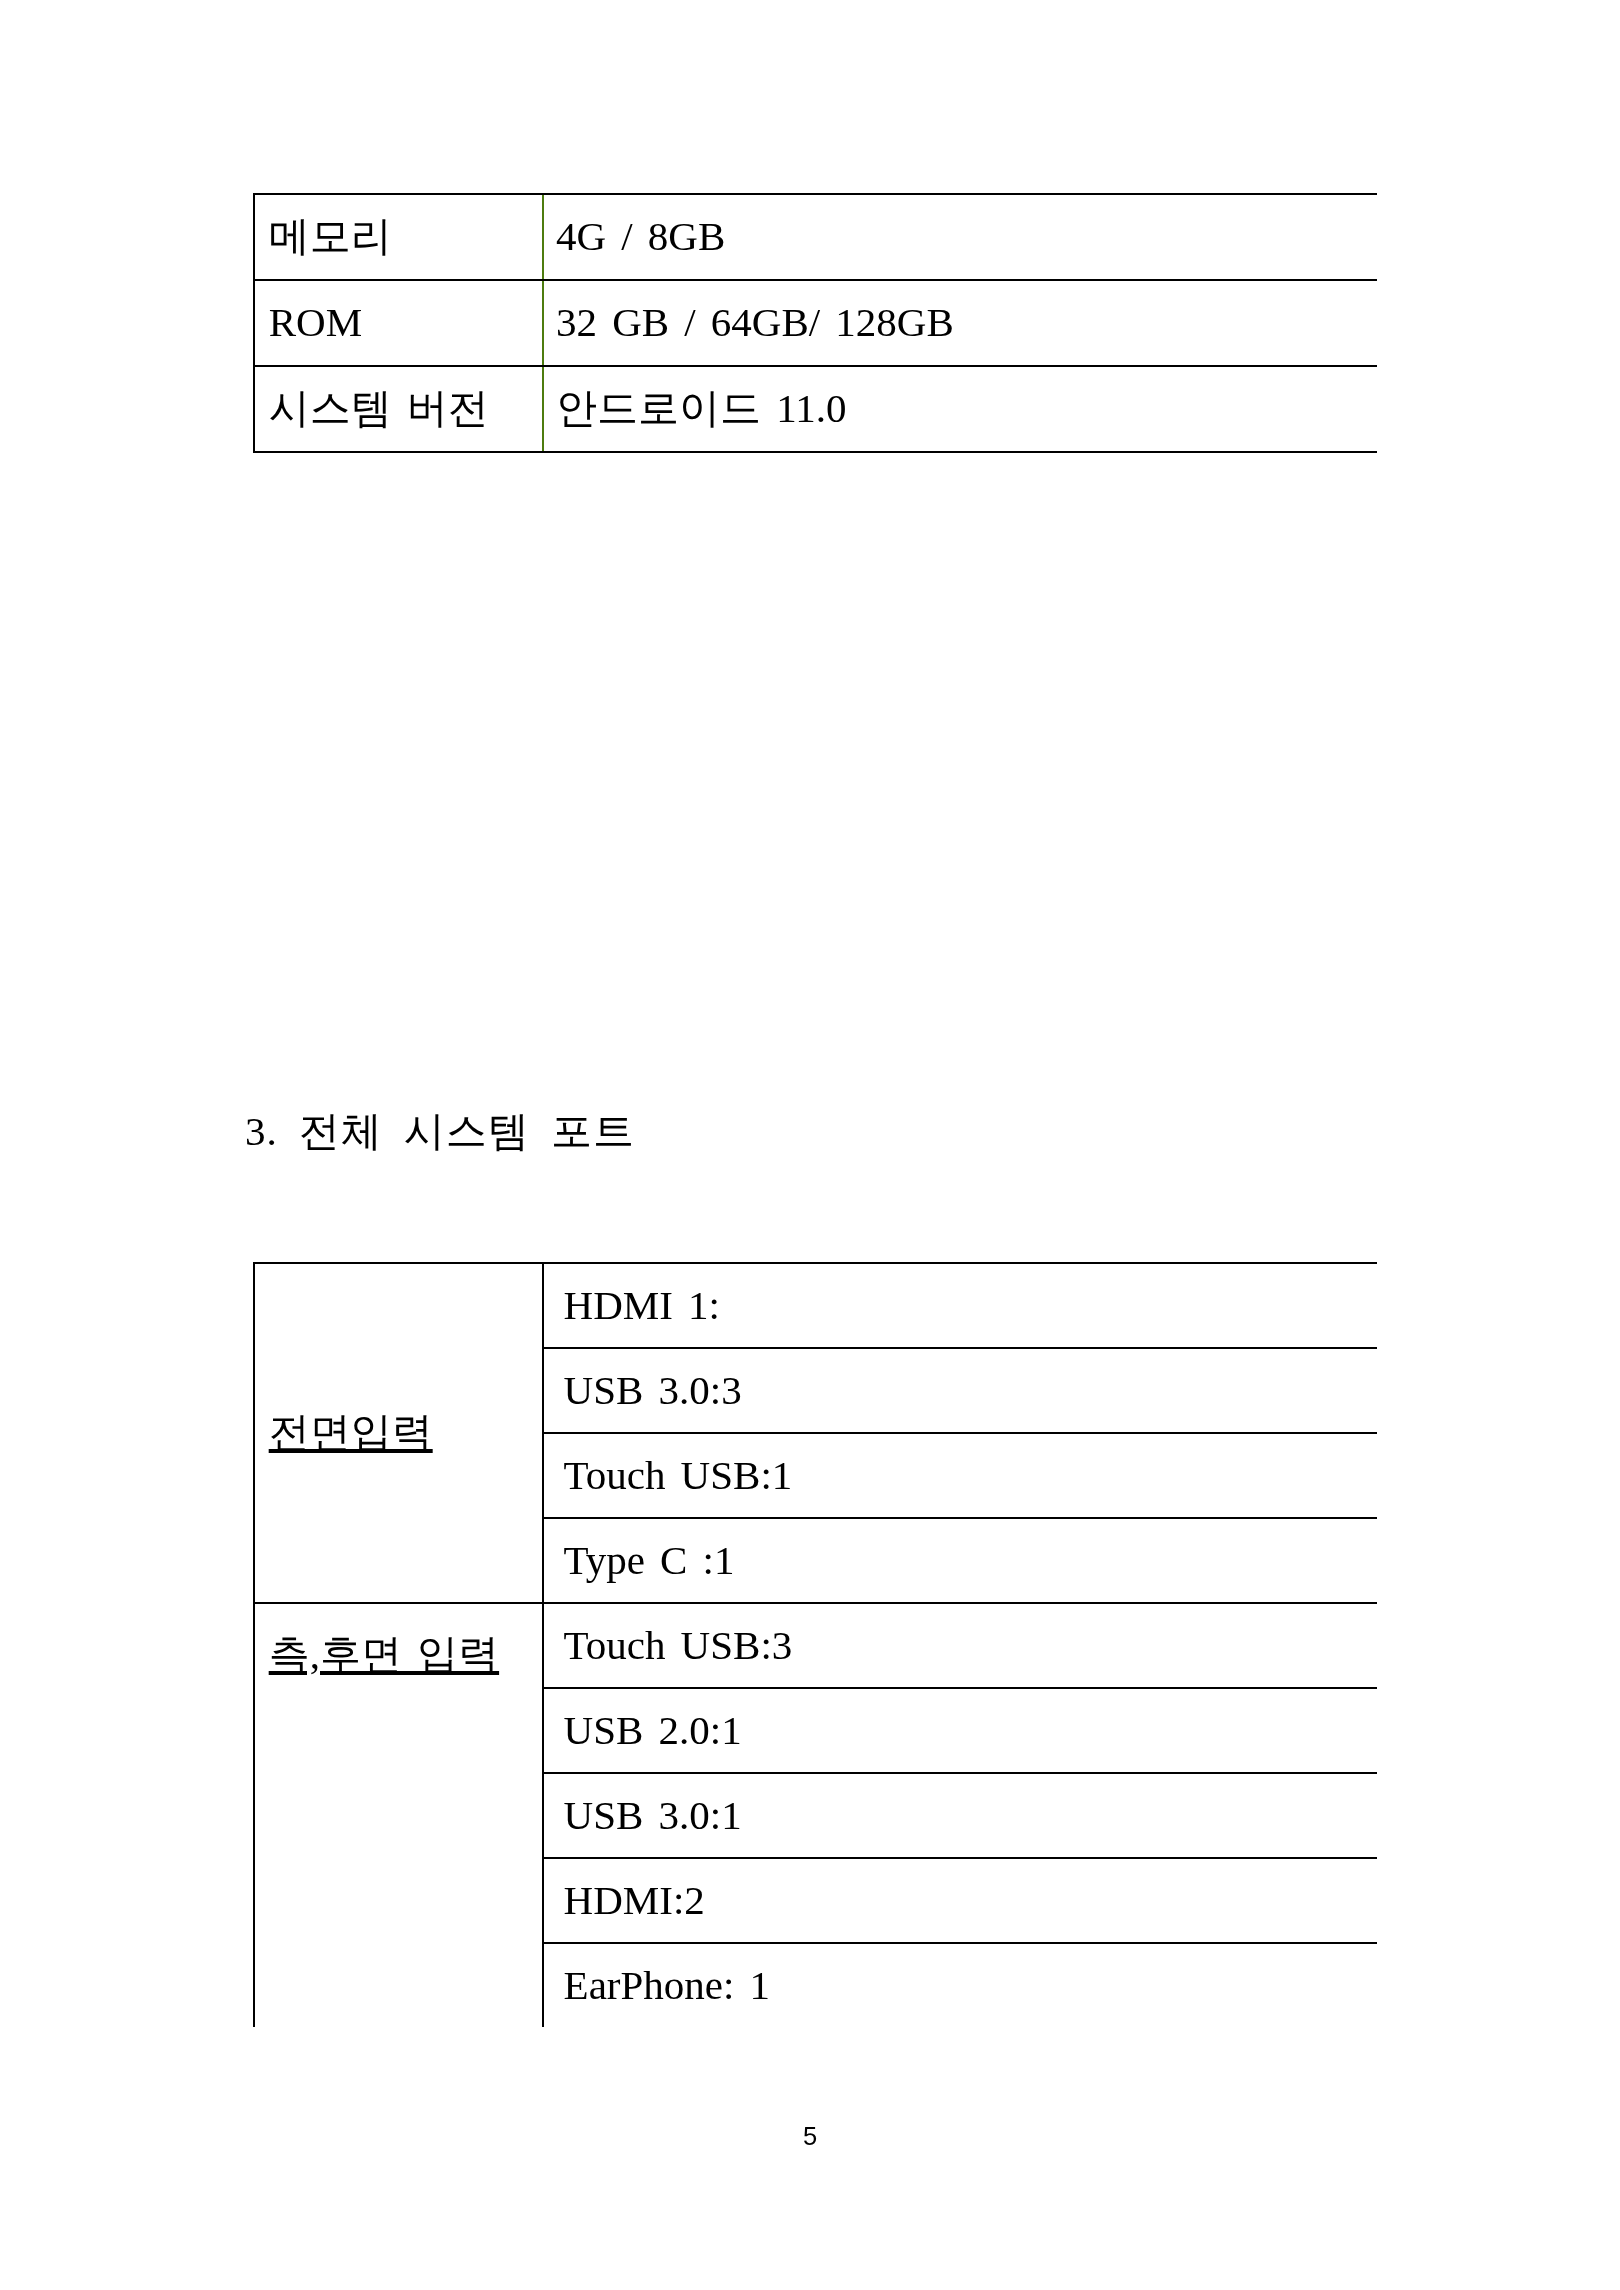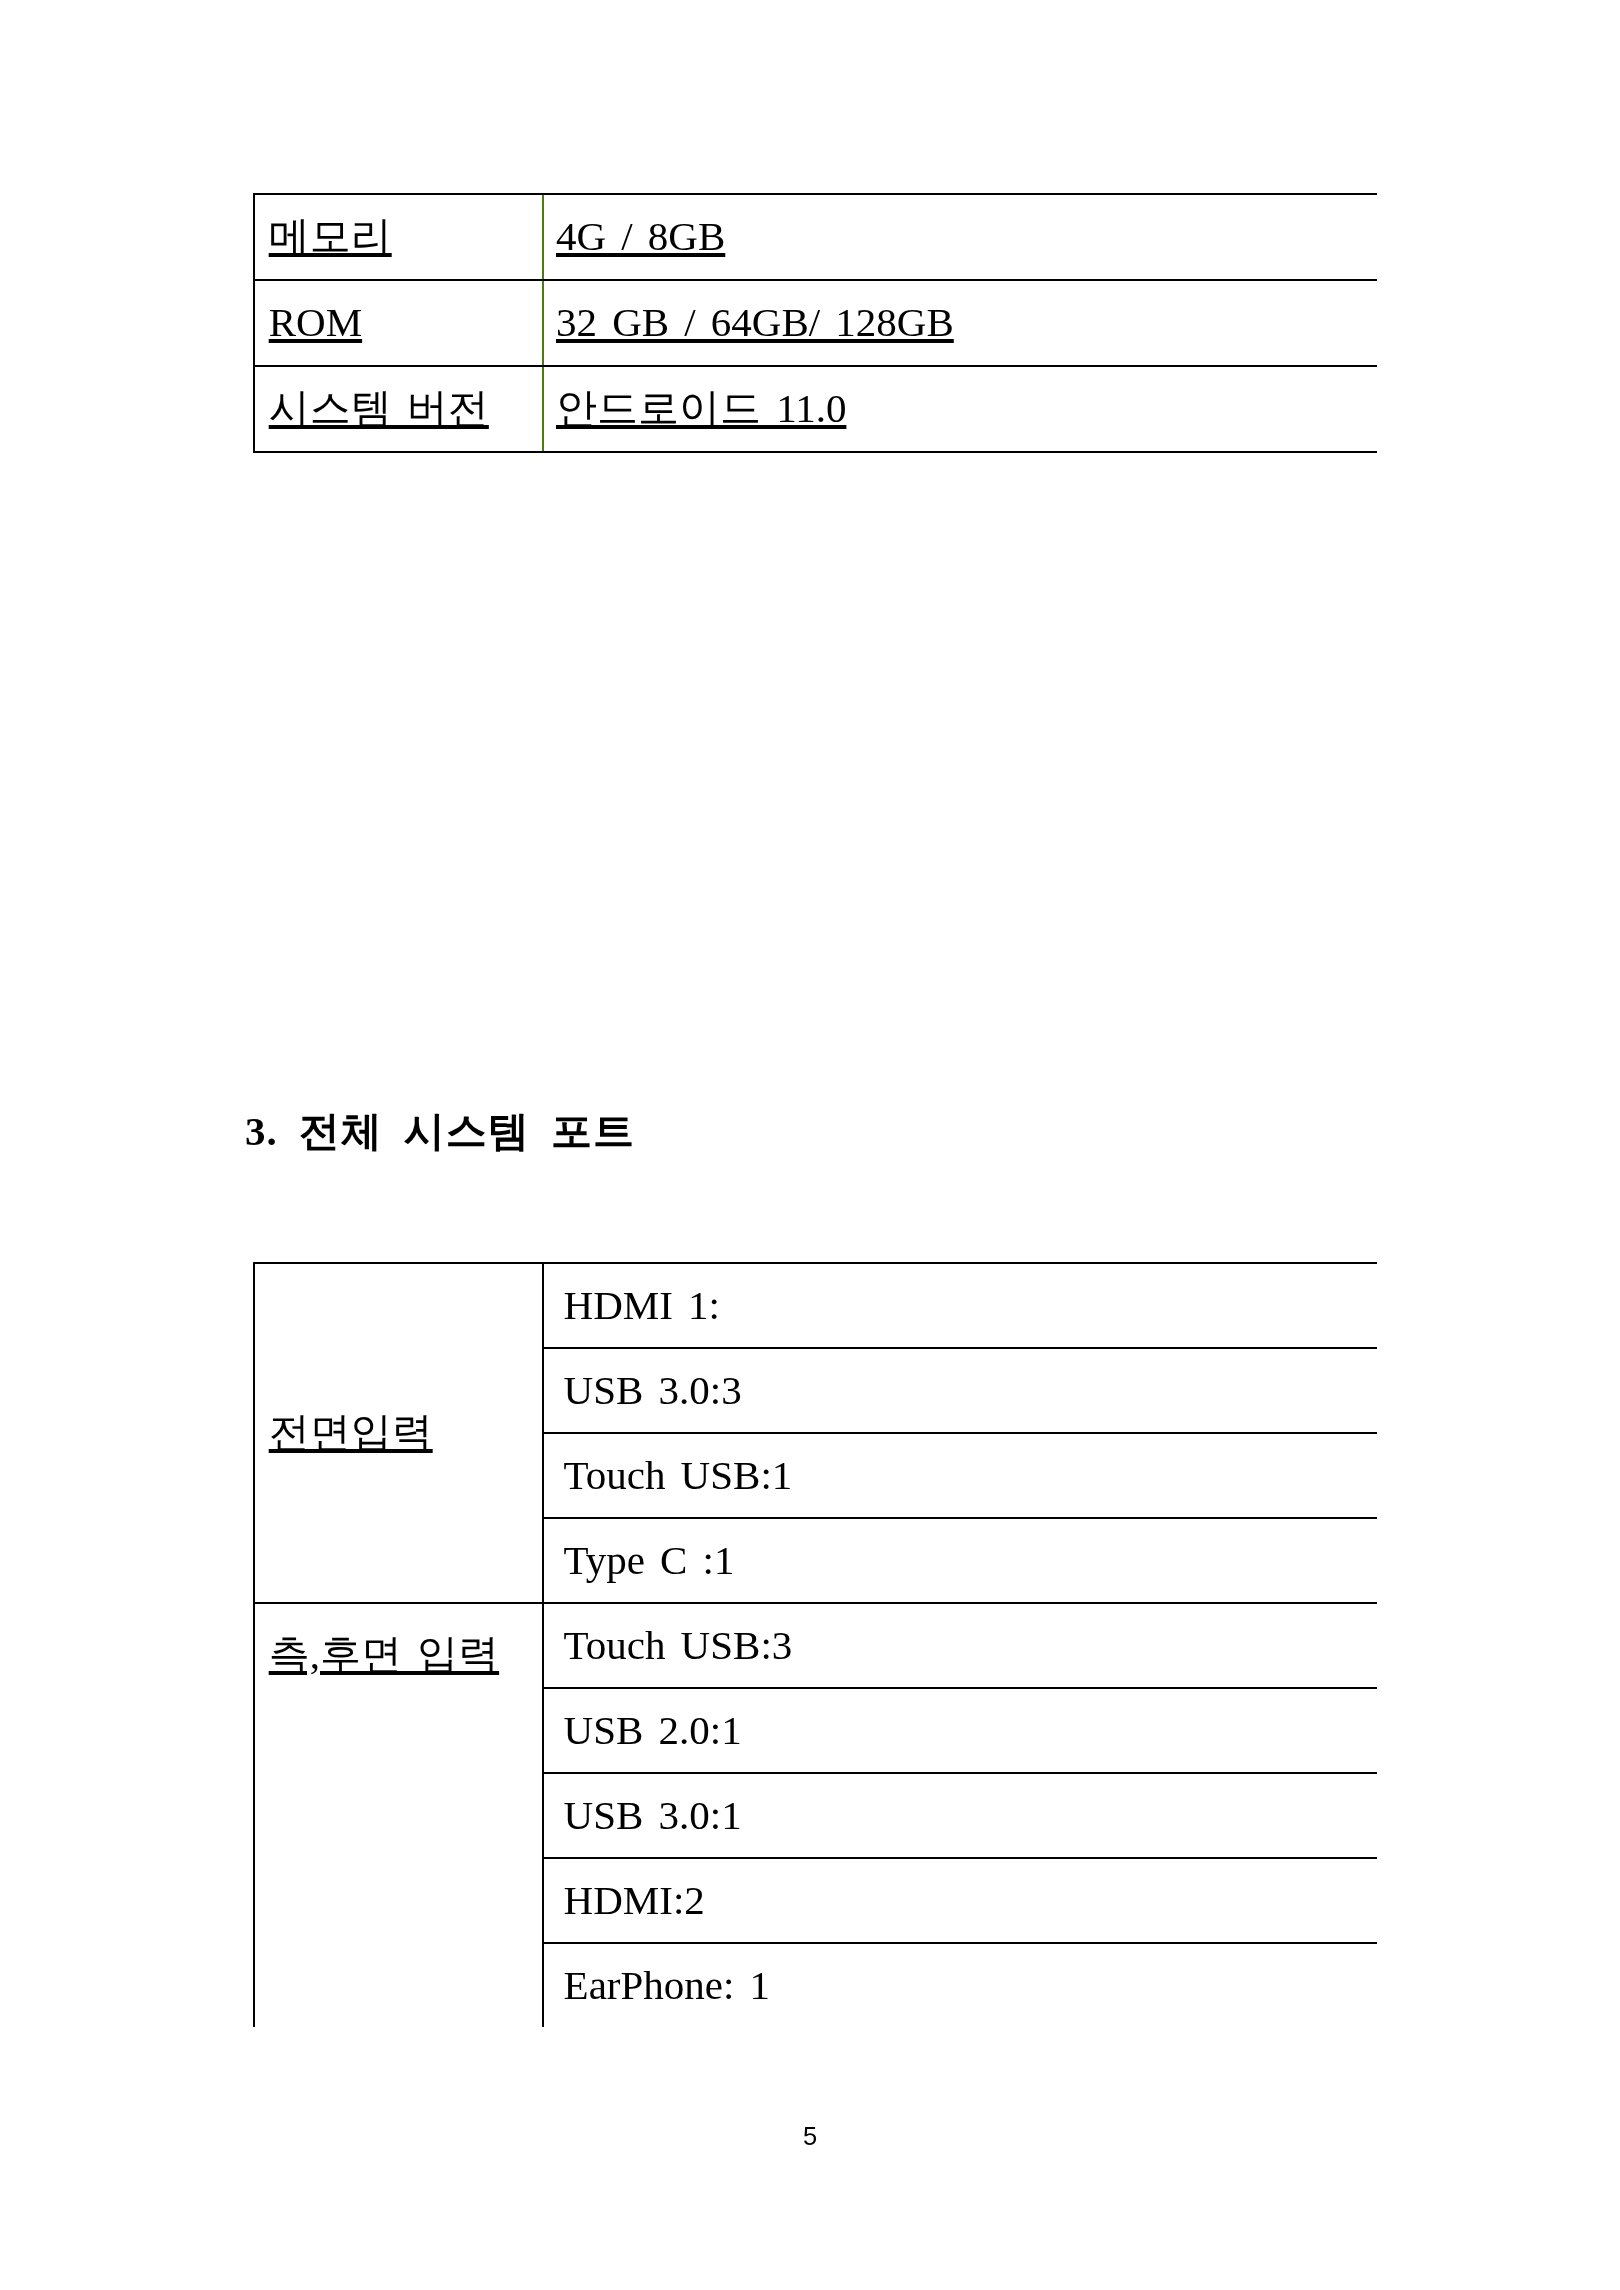--- a/index.html
+++ b/index.html
@@ -32,31 +32,31 @@
     border-right: none;          
     font-size: 41px;
     line-height: 1.15;
     vertical-align: middle;
     word-spacing: 4.9px;
     white-space: nowrap;
     overflow: hidden;
   }
   
   .spec-table { top: 193px; }
-  .spec-table td { height: 82px; text-decoration: underline; }
+  .spec-table td { height: 82px; }
   .spec-table td.label-cell { padding-left: 13.7px; }
   .spec-table td.value-cell { border-left: 2px solid #4d7c0f; padding-left: 12px; }
   
   .section-heading {
     position: absolute;
     left: 245px;
     top: 1106px;
     margin: 0;
     font-size: 41px;
-    font-weight: 700;
+    font-weight: 400;
     letter-spacing: 1px;
     word-spacing: 9.8px;
     line-height: 51px;
     white-space: nowrap;
   }
   
   .ports-table { top: 1262px; }
   .ports-table td.item-cell {
     height: 81px;
     border-left: 2px solid #000;

